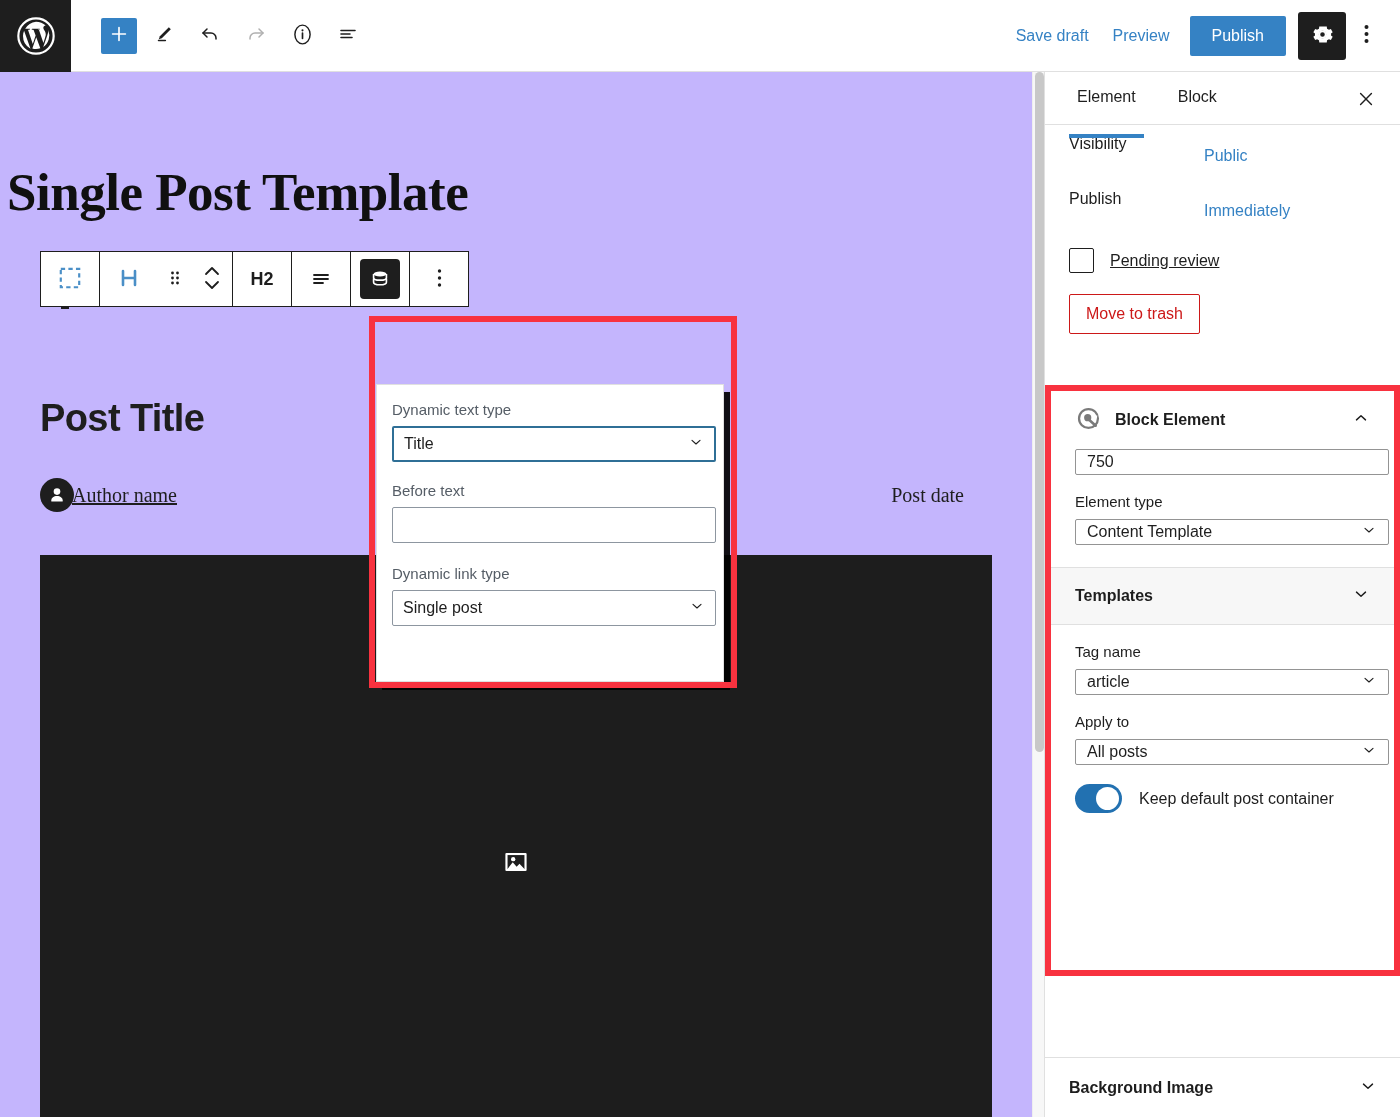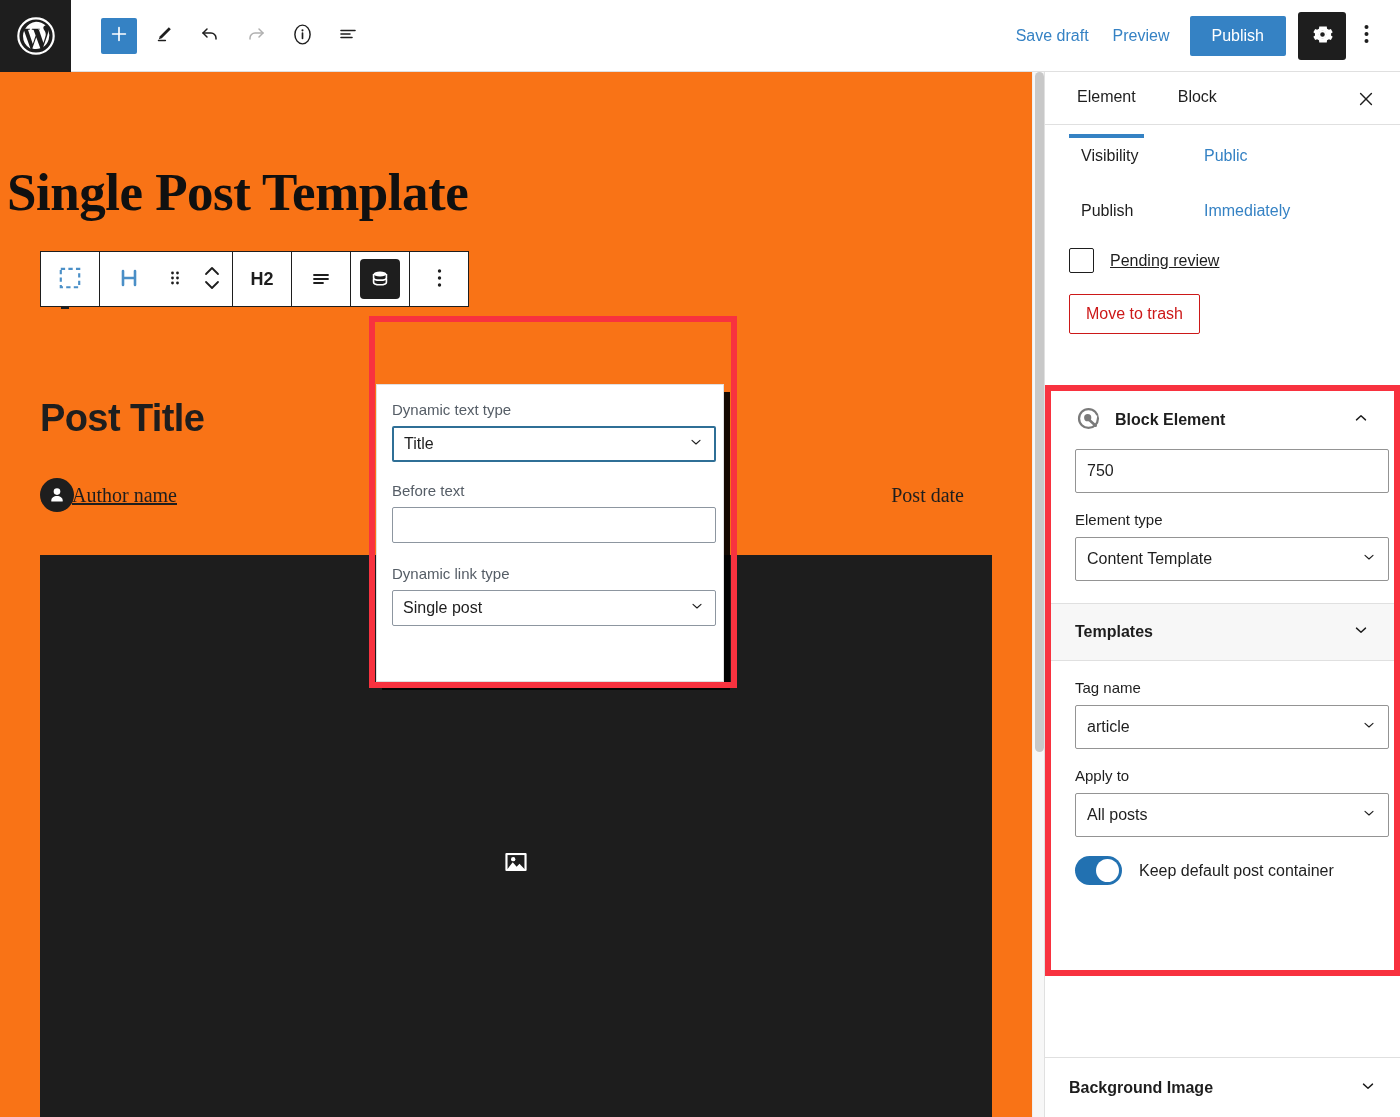--- a/index.html
+++ b/index.html
@@ -56,21 +56,21 @@
   }
   .kebab-btn {
     width: 40px; height: 48px; background: none; border: none; cursor: pointer;
     display: flex; align-items: center; justify-content: center;
   }
 
   
   .canvas {
     position: absolute; top: 72px; left: 0;
     width: 1032px; height: 1045px;
-    background: #f97316; overflow: hidden;
+    background: #c4b5fd; overflow: hidden;
   }
   .doc-title {
     font-family: "Liberation Serif", serif;
     font-weight: bold; font-size: 53px; color: #101010;
     position: absolute; left: 7px; top: 90px; letter-spacing: -0.5px;
   }
 
   
   .block-toolbar {
     position: absolute; left: 40px; top: 179px;
@@ -195,22 +195,22 @@
     content: ""; position: absolute; left: 0; right: 0; bottom: -1px;
     height: 4px; background: #3582c4;
   }
   .sb-close {
     margin-left: auto; margin-right: 16px; margin-top: 10px;
     width: 36px; height: 36px; background: none; border: none; cursor: pointer;
     display: flex; align-items: center; justify-content: center;
   }
 
   .sb-row {
-    display: flex; align-items: center;
-    padding: 0 24px; height: 41px; margin-left: 12px;
+    display: flex; 
+    padding: 0 24px; height: 41px;
   }
   .sb-row-label { font-size: 16px; color: #1e1e1e; }
   .sb-row-value {
     margin-left: auto; color: #3582c4; font-size: 16px;
     background: none; border: none; cursor: pointer; font-family: inherit;
     padding: 0; width: 172px; text-align: left;
   }
   .sb-check-row {
     display: flex; align-items: center; padding: 0 24px; margin-top: 17px;
   }
@@ -240,21 +240,21 @@
   .be-head-title { font-size: 16px; font-weight: bold; color: #1e1e1e; margin-left: 13px; }
   .be-head-chev { margin-left: auto; }
 
   .be-field-label { font-size: 15px; color: #1e1e1e; margin-bottom: 9px; }
   .be-unit-row { display: flex; align-items: baseline; }
   .be-unit-row .spacer { margin-left: auto; }
   .unit-px { font-size: 13px; font-weight: bold; color: #1e1e1e; }
   .unit-pct { font-size: 13px; color: #bbbbbb; margin-left: 12px; }
 
   .be-input, .be-select {
-    width: 314px; height: 44px;
+    width: 314px; height: 26px;
     border: 1px solid #949494; border-radius: 2px; background: #fff;
     font-size: 16px; color: #1e1e1e; padding: 0 11px;
     display: flex; align-items: center; position: relative;
     font-family: inherit;
   }
   .be-chev { position: absolute; right: 11px; top: 50%; transform: translateY(-50%); }
 
   .be-accordion {
     margin: 22px 0 0 0; height: 58px;
     background: #f7f7f7; border-top: 1px solid #e0e0e0; border-bottom: 1px solid #e0e0e0;

